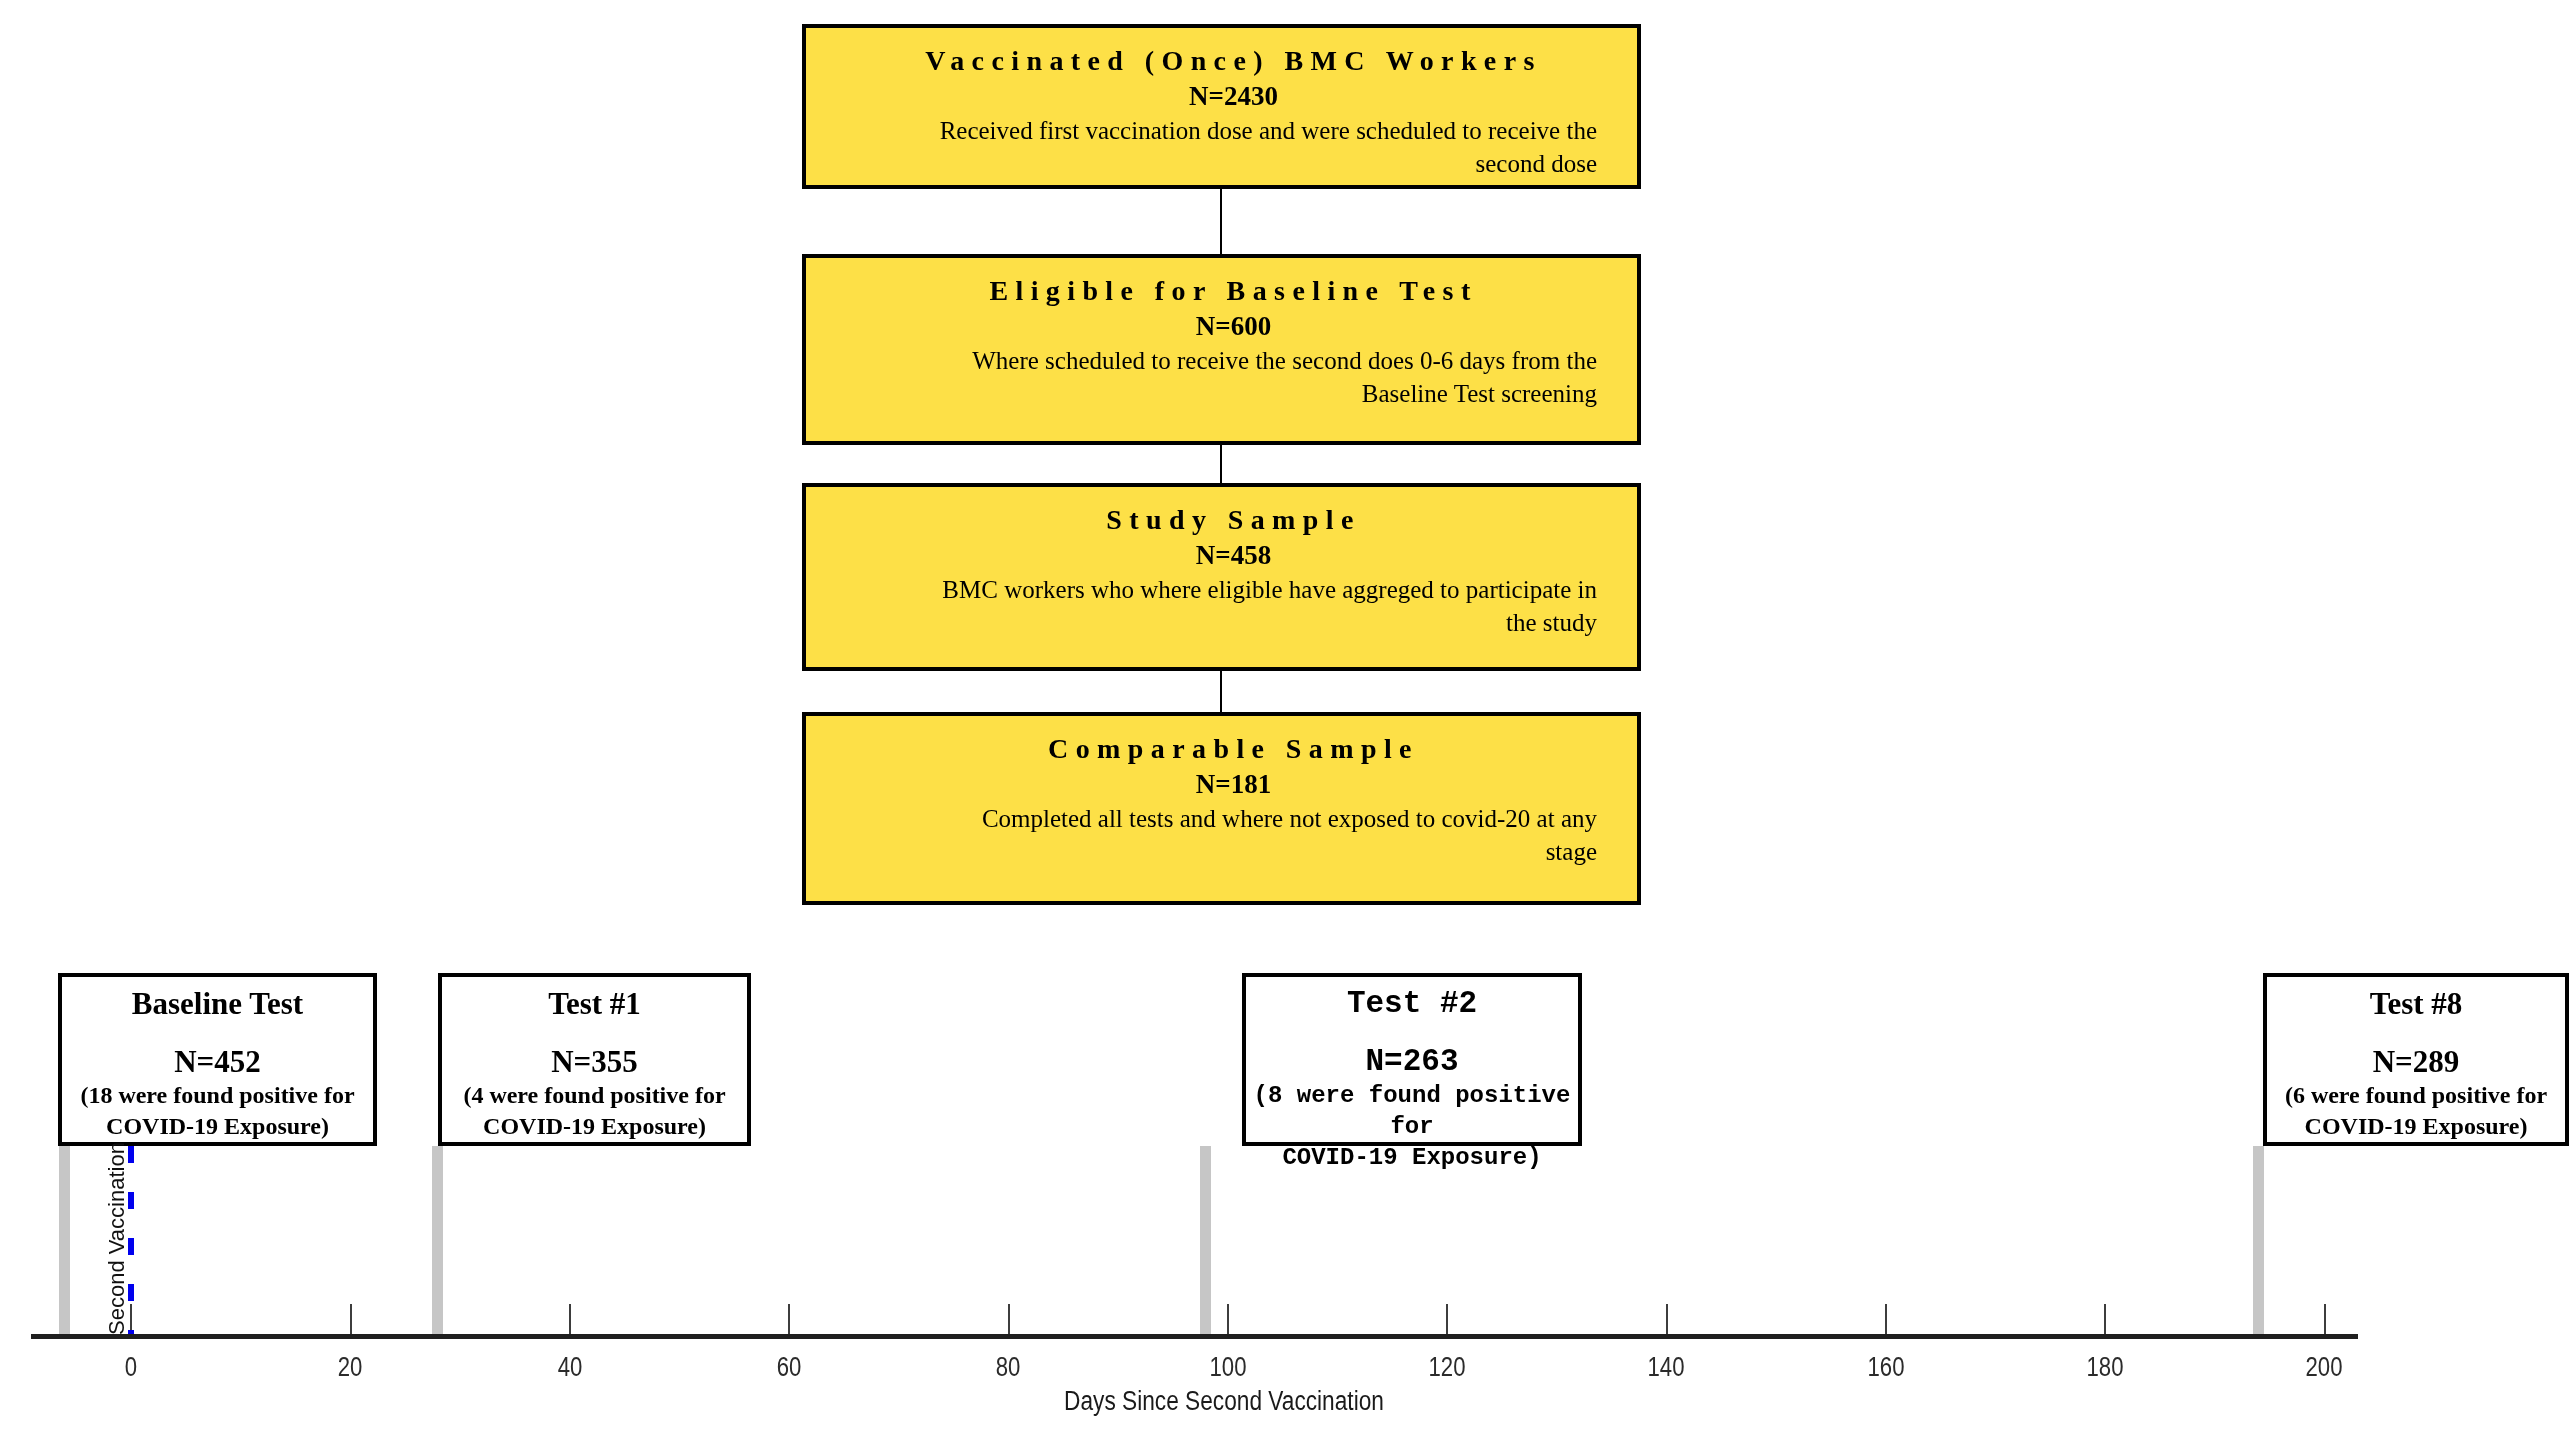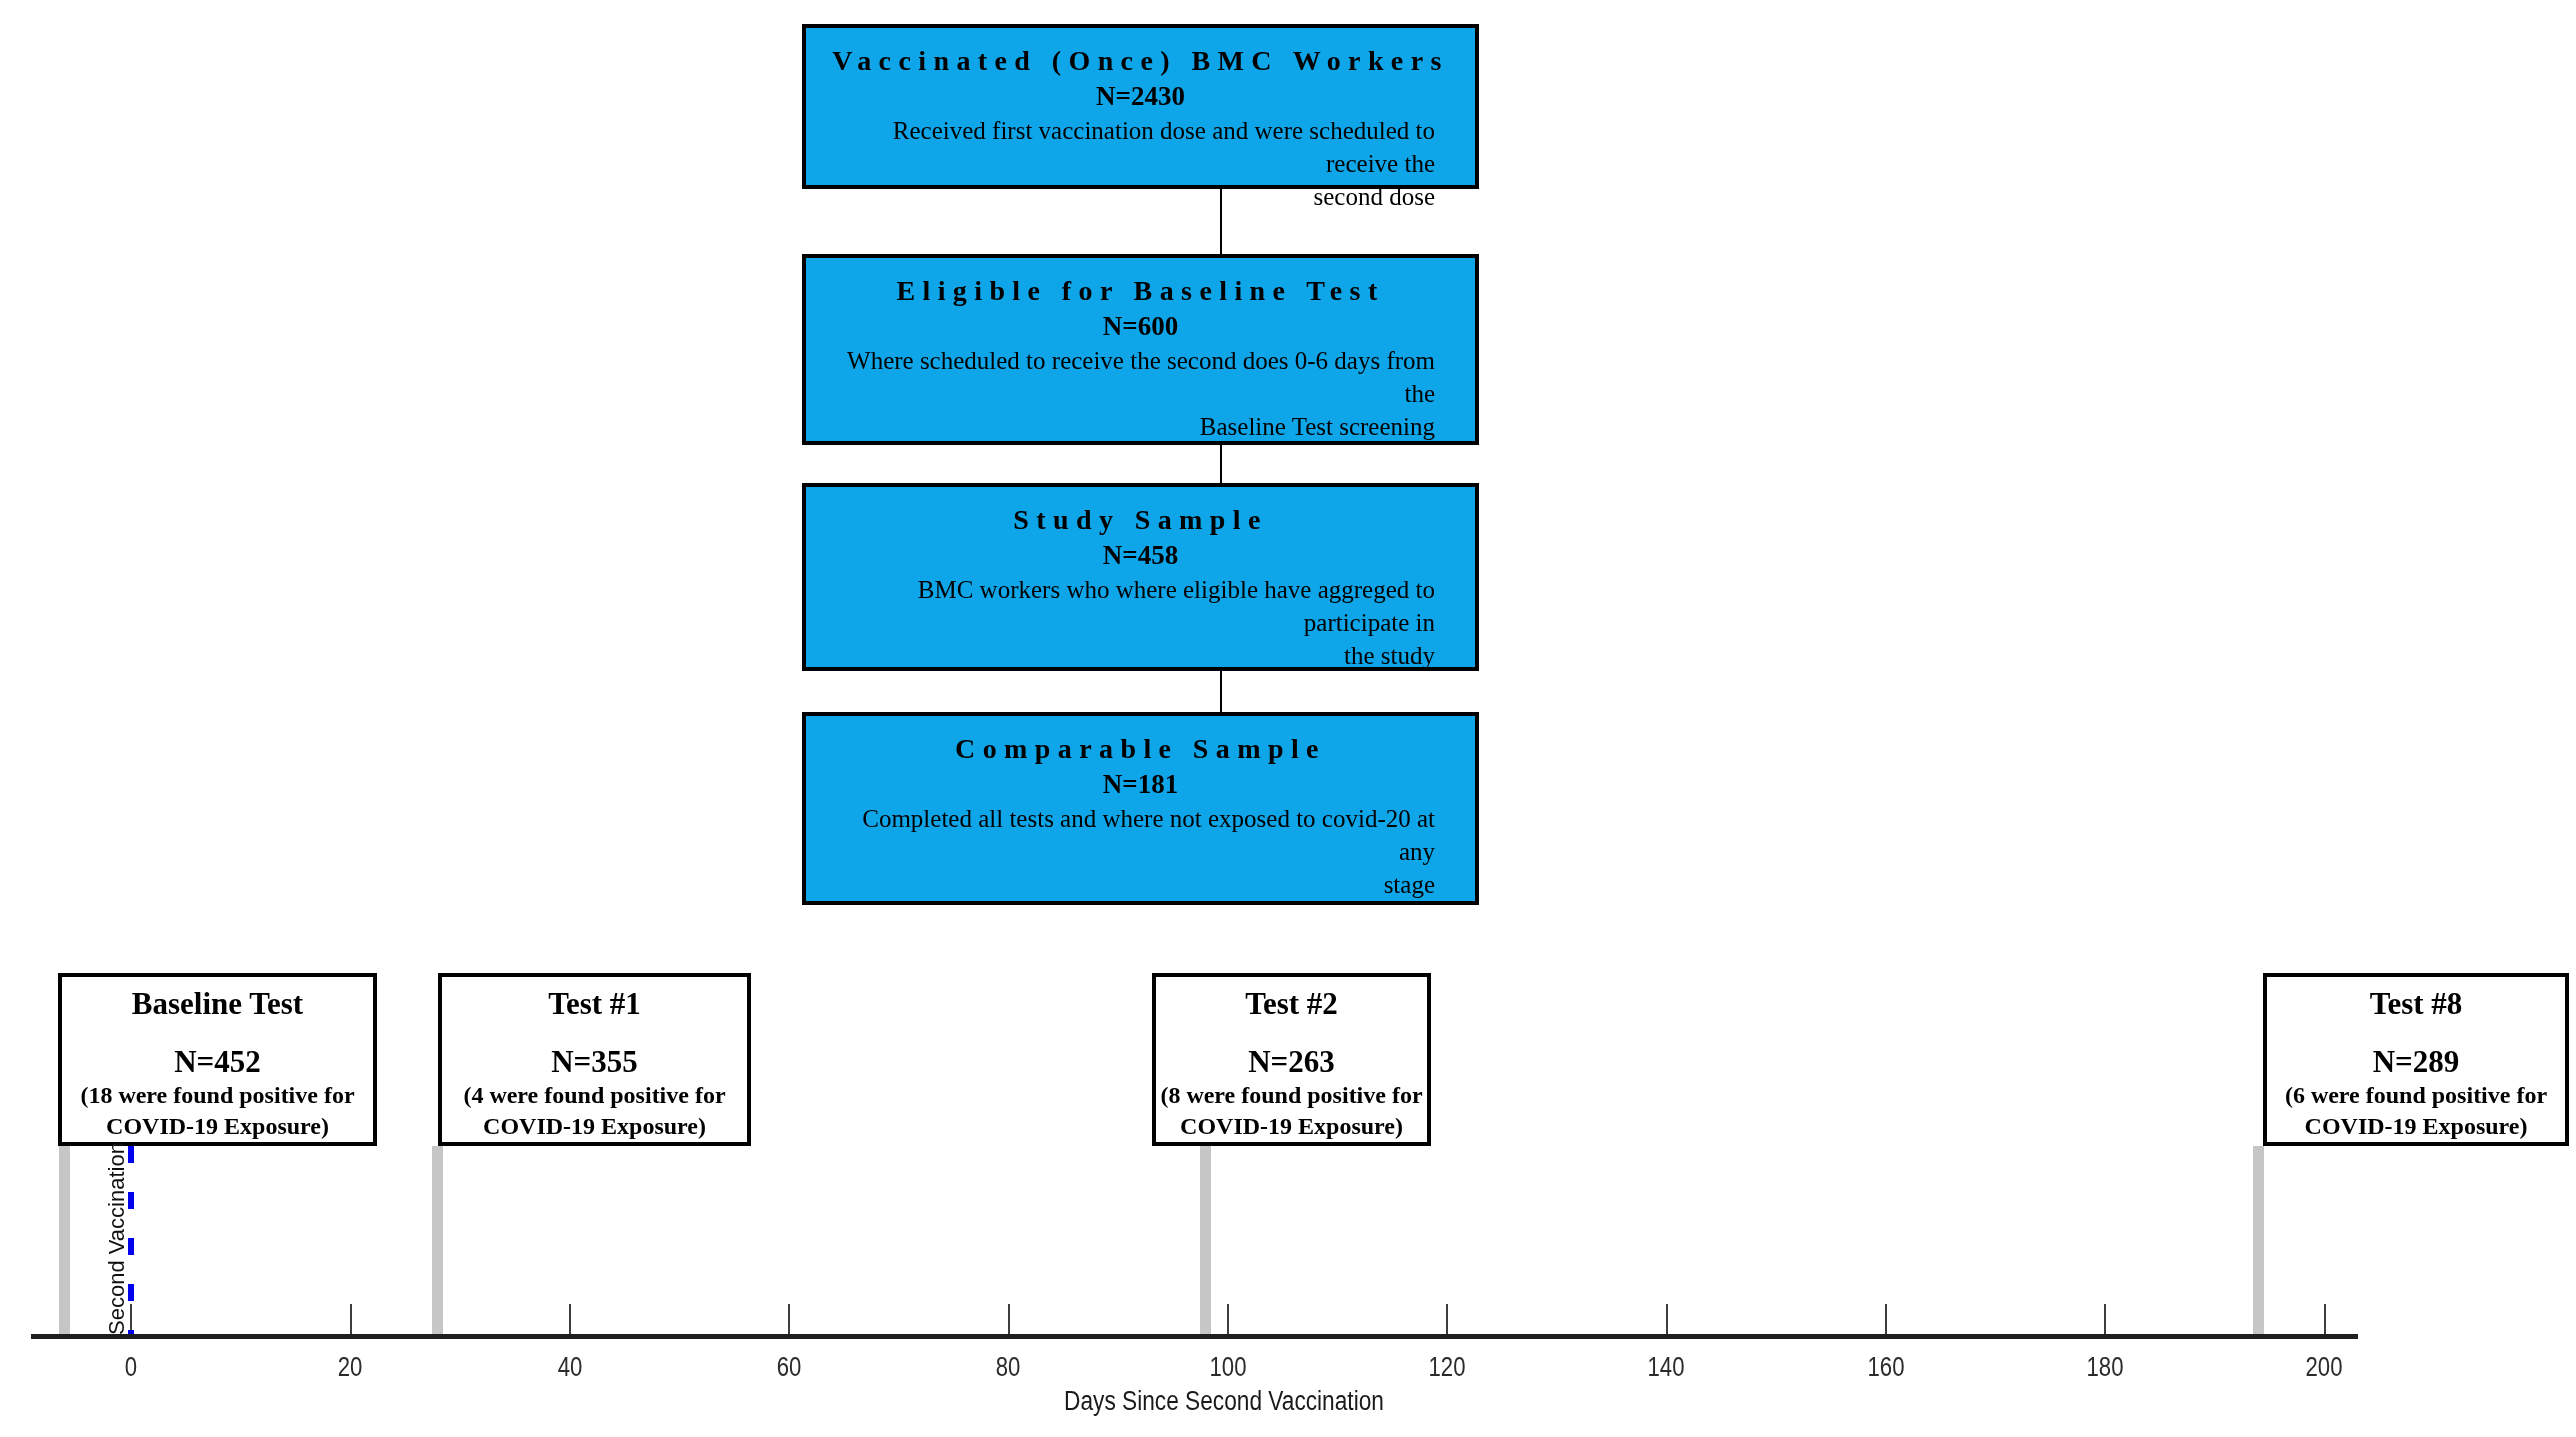--- a/index.html
+++ b/index.html
@@ -2,41 +2,41 @@
 <html style="font-size:9px"><head>
 <meta charset="utf-8">
 <style>
   html,body{margin:0;padding:0;background:#ffffff;}
   body{width:2576px;height:1438px;position:relative;overflow:hidden;
        font-family:"Liberation Serif", serif; color:#000;}
   .figure{position:absolute;inset:0;}
 
   
   .flow-box{
-    position:absolute;left:802px;width:677px;
-    border:4px solid #000;box-sizing:border-box;background:#0ea5e9;
-    text-align:center;padding-top:14.7px;
+    position:absolute;left:802px;width:839px;
+    border:4px solid #000;box-sizing:border-box;background:#fde047;
+    text-align:center;padding-top:14.7px;padding-left:24px;
   }
   .fb-title{font-size:28px;font-weight:bold;letter-spacing:7.4px;line-height:36px;white-space:nowrap;}
   .fb-n{font-size:27px;font-weight:bold;line-height:35px;}
   .fb-desc{font-size:25px;line-height:33px;white-space:pre-line;padding:0 40px;text-align:right;}
   .connector{position:absolute;left:1220px;width:2.3px;background:#000;}
 
   
   .test-box{
     position:absolute;top:973px;height:173px;
     border:4px solid #000;box-sizing:border-box;background:#fff;
     text-align:center;padding-top:6.8px;
   }
   .tb-title{font-size:31px;font-weight:bold;line-height:40px;}
   .tb-n{font-size:31px;font-weight:bold;line-height:36px;margin-top:20px;}
   .tb-note{font-size:24px;font-weight:bold;line-height:31px;white-space:pre-line;}
   .tb0{left:58px;width:319px;}
   .tb1{left:438px;width:313px;}
-  .tb2{left:1152px;width:279px;}
+  .tb2{left:1242px;width:340px;font-family:Liberation Mono, monospace;}
   .tb3{left:2263px;width:306px;}
 
   
   .axis-line{position:absolute;left:31px;top:1334px;width:2327px;height:4.5px;}
   .axis-tick{position:absolute;top:1304px;width:1.7px;height:31px;}
   .axis-tick-label{
     position:absolute;top:1353px;font-family:"Liberation Sans",sans-serif;
     font-size:27px;line-height:29.5px;color:#2b2b2b;white-space:nowrap;
     transform:translateX(-50%) scaleX(0.82);
   }

